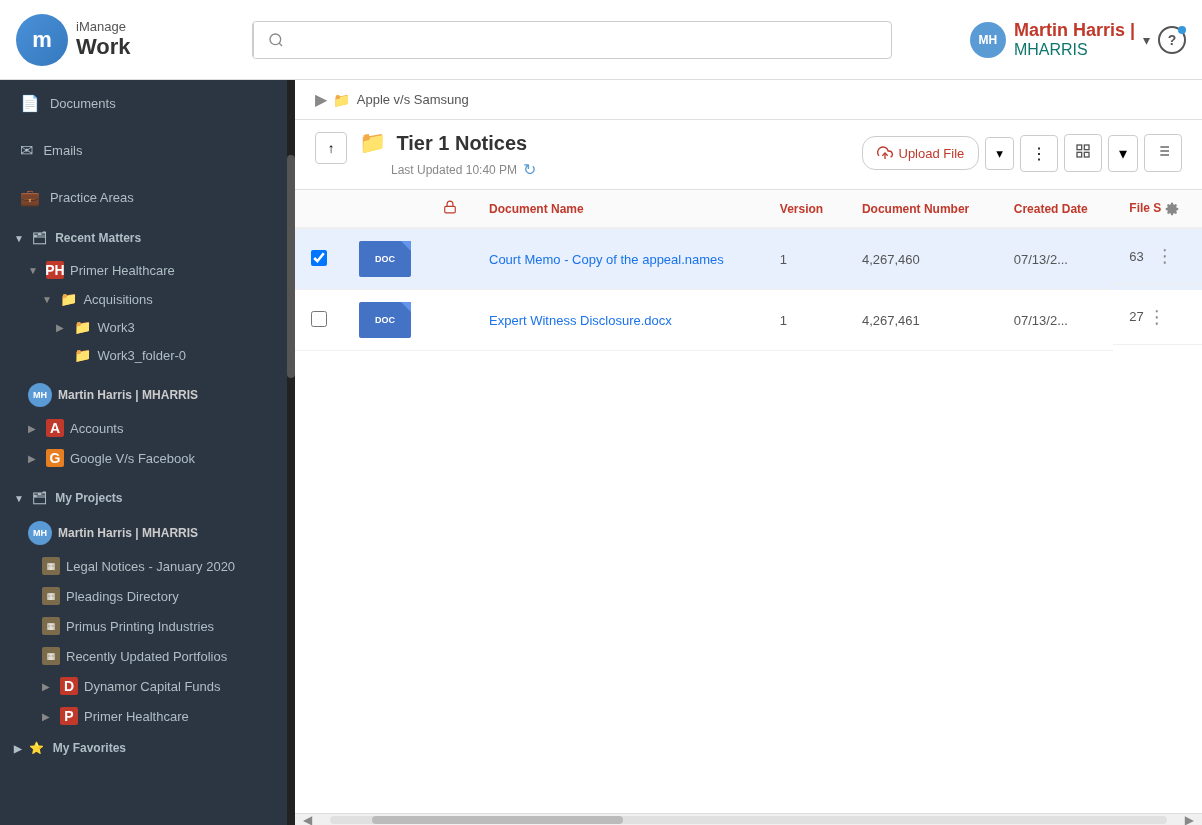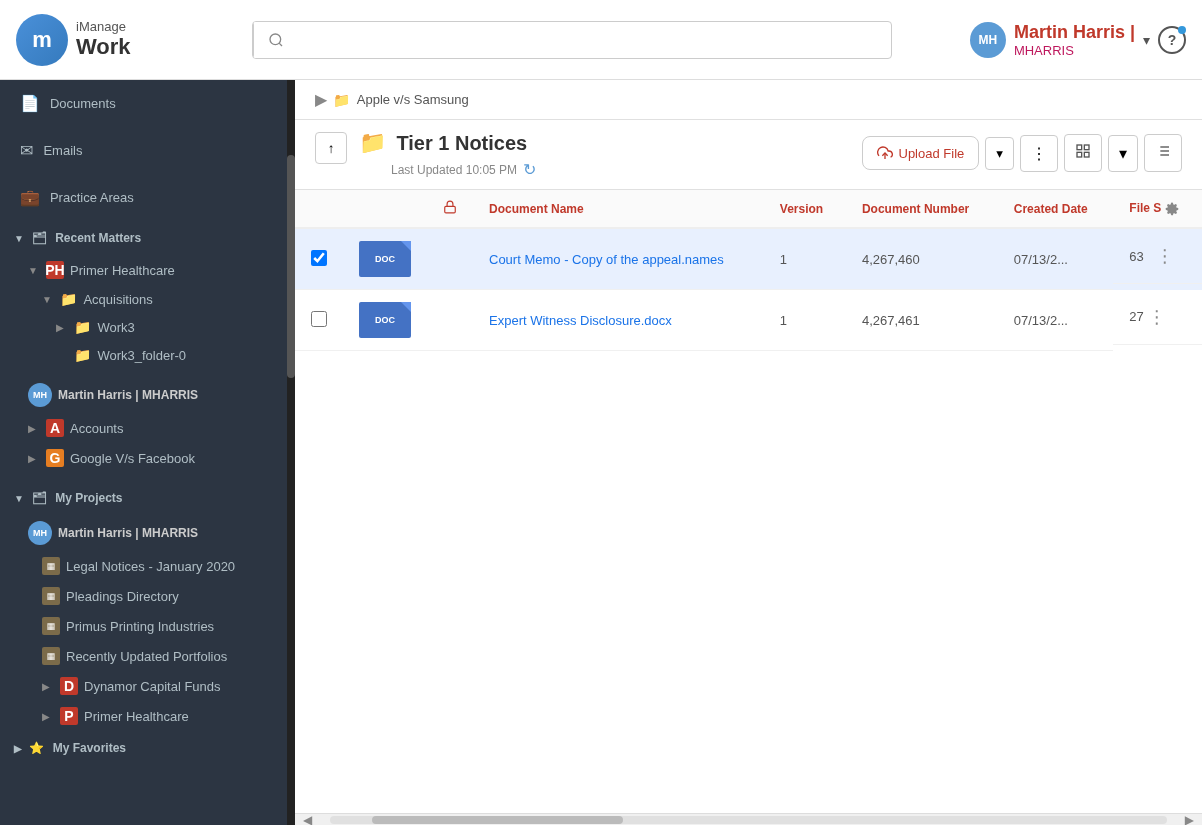--- a/index.html
+++ b/index.html
@@ -12,21 +12,21 @@
     .logo-text { display: flex; flex-direction: column; line-height: 1.2; }
     .logo-text .imanage { font-size: 13px; color: #555; font-weight: 400; }
     .logo-text .work { font-size: 22px; color: #333; font-weight: 700; }
     .search-bar { flex: 1; display: flex; align-items: center; border: 1px solid #ccc; border-radius: 4px; overflow: hidden; max-width: 640px; }
     .search-bar input { flex: 1; border: none; outline: none; padding: 10px 14px; font-size: 13px; color: #999; }
     .search-btn { background: #fff; border: none; border-left: 1px solid #ccc; padding: 10px 14px; cursor: pointer; display: flex; align-items: center; }
     .header-right { display: flex; align-items: center; gap: 8px; margin-left: auto; }
     .user-badge { width: 36px; height: 36px; background: #5b9bd5; border-radius: 50%; display: flex; align-items: center; justify-content: center; color: white; font-size: 12px; font-weight: bold; }
     .user-info { display: flex; flex-direction: column; }
     .user-name { color: #c0392b; font-size: 18px; font-weight: 600; }
-    .user-id { color: #be185d; font-size: 13px; }
+    .user-id { color: #0f766e; font-size: 16px; }
     .header-chevron { color: #555; cursor: pointer; font-size: 14px; }
     .help-btn { width: 28px; height: 28px; border-radius: 50%; border: 2px solid #555; display: flex; align-items: center; justify-content: center; color: #555; font-weight: bold; font-size: 14px; cursor: pointer; position: relative; }
     .notif-dot { position: absolute; top: -2px; right: -2px; width: 8px; height: 8px; background: #3498db; border-radius: 50%; }
 
     
     .main { display: flex; flex: 1; overflow: hidden; }
 
     
     .sidebar { width: 295px; background: #2c3542; flex-shrink: 0; overflow-y: auto; overflow-x: hidden; display: flex; flex-direction: column; position: relative; }
     .sidebar::-webkit-scrollbar { width: 6px; }
@@ -65,21 +65,21 @@
     
     .folder-header { background: #fff; padding: 10px 20px 0; display: flex; align-items: flex-start; border-bottom: 1px solid #e0e0e0; }
     .back-btn { width: 32px; height: 32px; border: 1px solid #ccc; border-radius: 4px; display: flex; align-items: center; justify-content: center; cursor: pointer; margin-right: 12px; background: #fff; flex-shrink: 0; margin-top: 2px; }
     .folder-info { flex: 1; }
     .folder-title-row { display: flex; align-items: center; gap: 10px; }
     .folder-icon-lg { font-size: 22px; color: #f0a500; }
     .folder-title { font-size: 20px; color: #333; font-weight: 600; }
     .folder-meta { font-size: 12px; color: #888; margin-top: 4px; display: flex; align-items: center; gap: 6px; padding-left: 32px; padding-bottom: 10px; }
     .refresh-icon { color: #5b9bd5; font-size: 16px; cursor: pointer; }
     .toolbar-right { display: flex; align-items: center; gap: 6px; margin-left: auto; margin-top: 4px; }
-    .upload-btn { display: flex; align-items: center; gap: 6px; padding: 8px 14px; border: 1px solid #ccc; border-radius: 8px; background: #fff; cursor: pointer; font-size: 13px; color: #c0392b; margin-left: 24px; }
+    .upload-btn { display: flex; align-items: center; gap: 6px; padding: 8px 14px; border: 1px solid #ccc; border-radius: 13px; background: #fff; cursor: pointer; font-size: 13px; color: #c0392b; margin-left: 24px; }
     .upload-chevron { padding: 8px 10px; border: 1px solid #ccc; border-radius: 4px; background: #fff; cursor: pointer; }
     .icon-btn { padding: 8px 10px; border: 1px solid #ccc; border-radius: 4px; background: #fff; cursor: pointer; font-size: 16px; }
 
     
     .table-area { flex: 1; overflow: auto; background: #fff; }
     .table-toolbar { display: flex; align-items: center; padding: 10px 20px; border-bottom: 1px solid #eee; background: #fff; }
     .select-all-cb { width: 16px; height: 16px; border: 1px solid #ccc; border-radius: 3px; cursor: pointer; flex-shrink: 0; }
     .item-count { margin-left: 10px; color: #555; font-size: 13px; }
     .filter-btn { margin-left: auto; display: flex; align-items: center; gap: 6px; padding: 6px 14px; border: 1px solid #ccc; border-radius: 4px; background: #fff; cursor: pointer; font-size: 13px; color: #555; }
 
@@ -263,21 +263,21 @@
     <div class="folder-header">
       <button class="back-btn">
         <span>↑</span>
       </button>
       <div class="folder-info">
         <div class="folder-title-row">
           <span class="folder-icon-lg">📁</span>
           <span class="folder-title">Tier 1 Notices</span>
         </div>
         <div class="folder-meta">
-          <span>Last Updated 10:05 PM</span>
+          <span>Last Updated 10:40 PM</span>
           <span class="refresh-icon">↻</span>
         </div>
       </div>
       <div class="toolbar-right">
         <button class="upload-btn">
           <svg width="16" height="16" viewBox="0 0 24 24" fill="none" stroke="#c0392b" stroke-width="2">
             <polyline points="16 16 12 12 8 16"></polyline>
               <line x1="12" y1="12" x2="12" y2="21"></line>
             <path d="M20.39 18.39A5 5 0 0 0 18 9h-1.26A8 8 0 1 0 3 16.3"></path>
           </svg>

